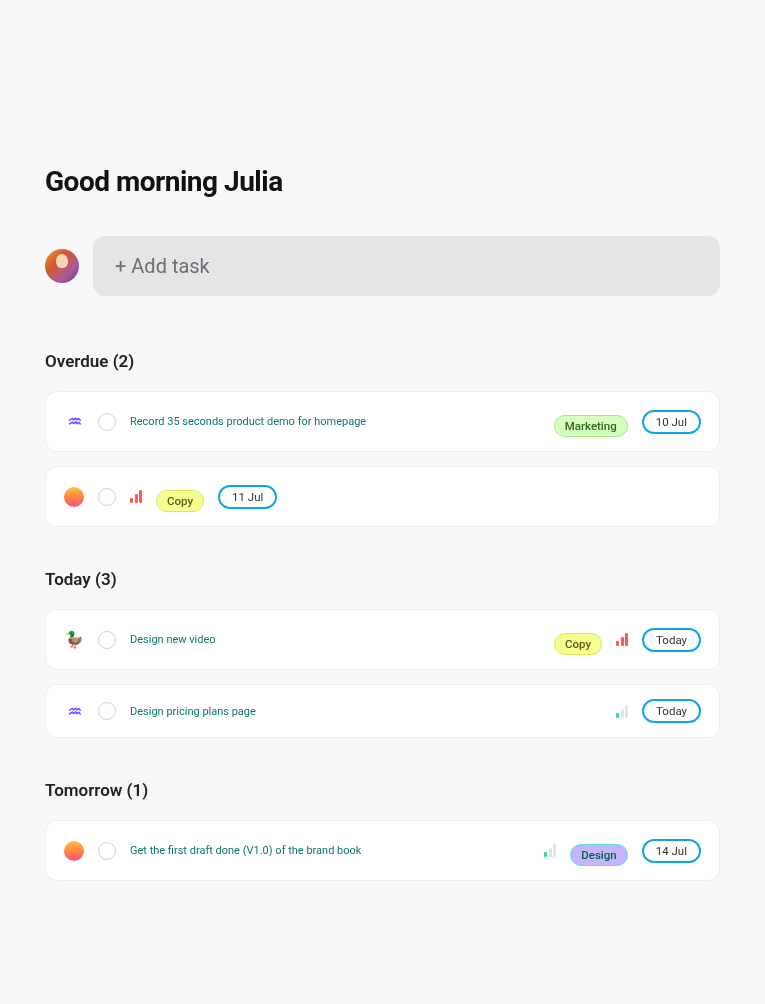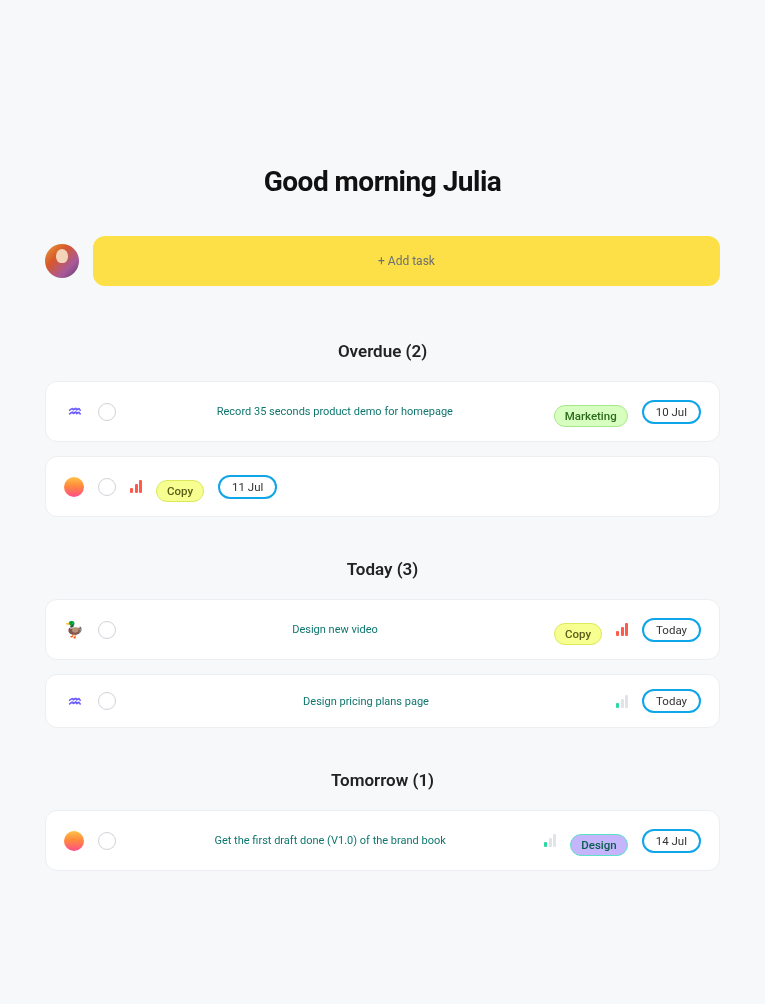--- a/index.html
+++ b/index.html
@@ -1,15 +1,15 @@
 <!DOCTYPE html>
 <html><head>
   <meta charset="utf-8">
   <style>
-    * { box-sizing: border-box; margin: 0; padding: 0; text-align: center; }
+    * { box-sizing: border-box; margin: 0; padding: 0; }
     body {
       font-family: -apple-system, BlinkMacSystemFont, "Segoe UI", Roboto, sans-serif;
       background: #f7f8fa;
       width: 765px;
       height: 1004px;
       padding: 165px 45px 0;
       color: #111;
     }
     .greeting {
       font-size: 28px;
@@ -34,24 +34,24 @@
     .avatar::after {
       content: "";
       position: absolute;
       top: 5px; left: 11px;
       width: 12px; height: 14px;
       background: #f2d4b8;
       border-radius: 50% 50% 45% 45%;
     }
     .add-input {
       flex: 1;
-      background: #fde047;
+      background: #e5e5e5;
       border-radius: 12px;
       padding: 18px 22px;
-      font-size: 12px;
+      font-size: 20px;
       color: #6b6f76;
     }
     .section-title {
       font-size: 17px;
       font-weight: 600;
       margin-bottom: 20px;
       color: #222;
     }
     .task {
       background: #fff;

